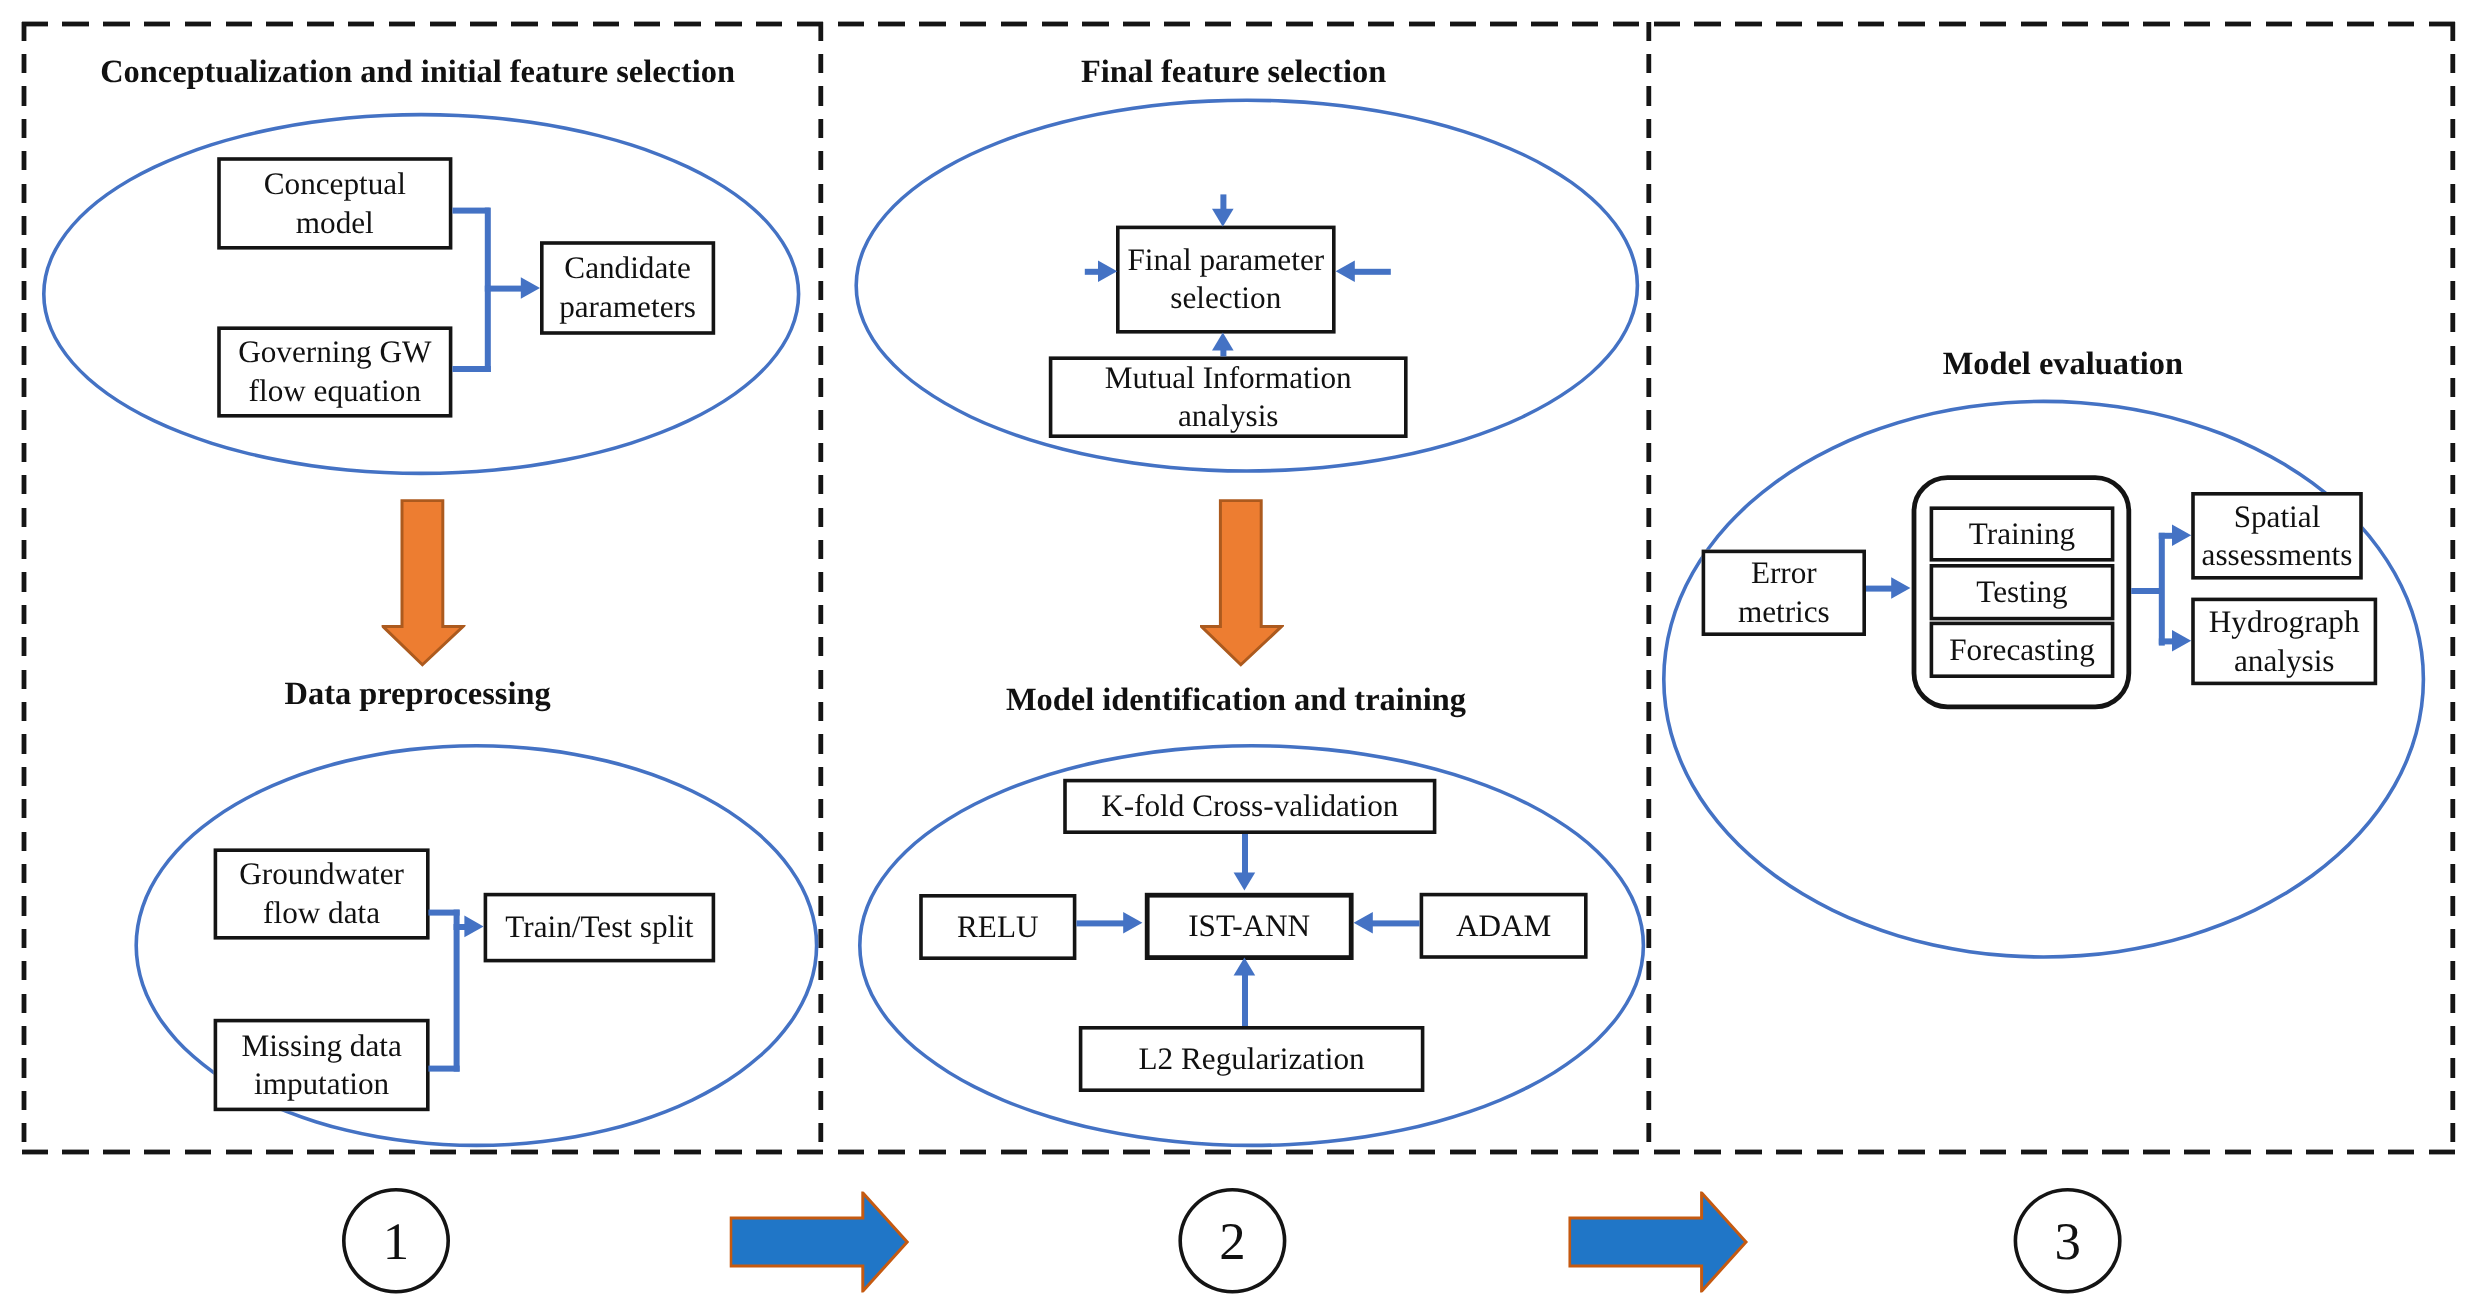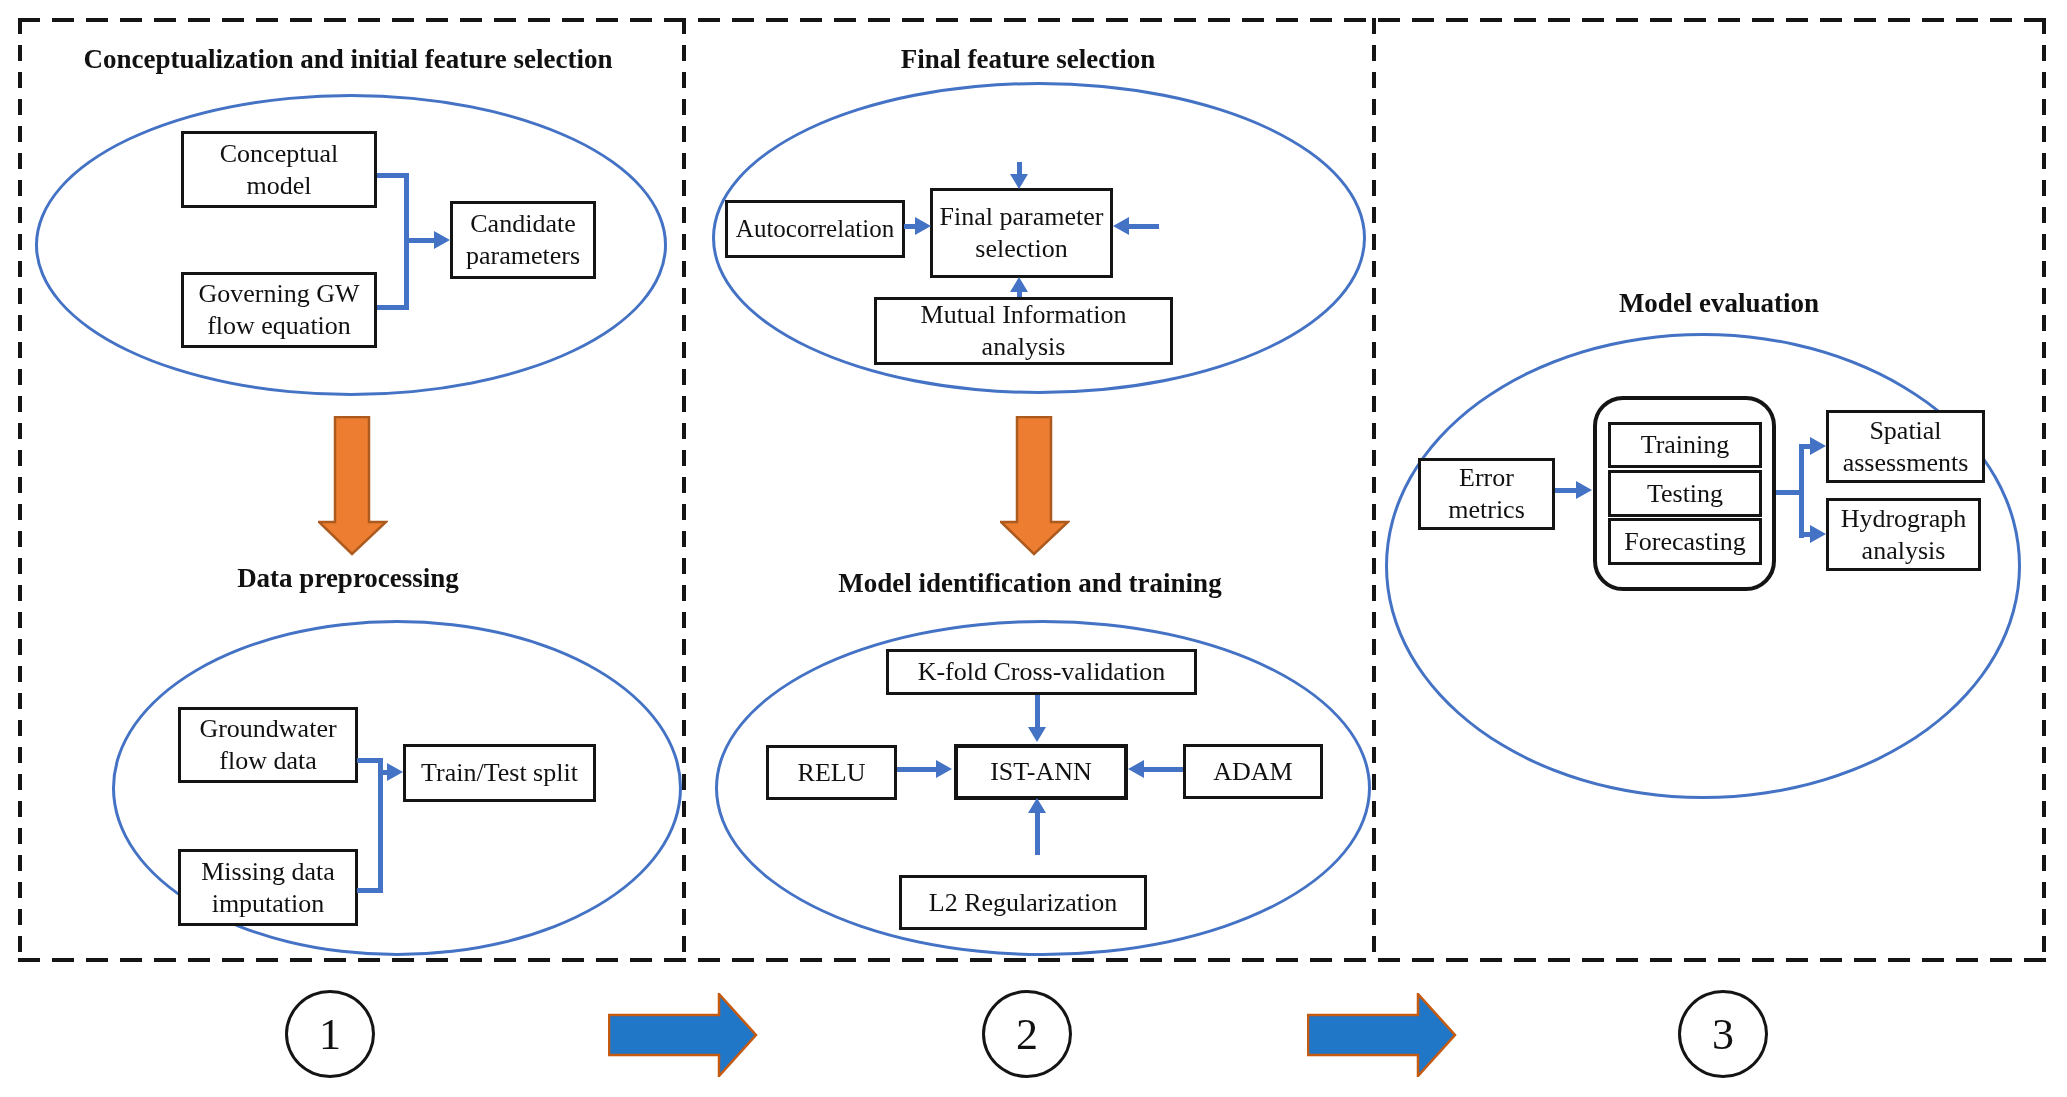--- a/index.html
+++ b/index.html
@@ -83,21 +83,20 @@
 
   <div class="hline" style="left:357px;top:758px;width:26px;"></div>
   <div class="vline" style="left:378px;top:758px;height:135px;"></div>
   <div class="hline" style="left:357px;top:888px;width:26px;"></div>
   <div class="hline" style="left:378px;top:770px;width:11px;"></div>
   <div class="tri tri-r" style="left:387px;top:763px;"></div>
 
   <div class="title" style="left:1028px;top:44px;">Final feature selection</div>
   <div class="ellipse" style="left:712px;top:82px;width:648px;height:306px;"></div>
 
-  <div class="box small-text" style="left:725px;top:200px;width:180px;height:58px;">Autocorrelation</div>
   <div class="box" style="left:930px;top:188px;width:183px;height:90px;">Final parameter
 selection</div>
   <div class="box" style="left:874px;top:297px;width:299px;height:68px;">Mutual Information
 analysis</div>
 
   <div class="vline" style="left:1017px;top:162px;height:14px;"></div>
   <div class="tri tri-d" style="left:1010px;top:174px;"></div>
   <div class="hline" style="left:904px;top:224px;width:14px;"></div>
   <div class="tri tri-r" style="left:915px;top:217px;"></div>
   <div class="hline" style="left:1128px;top:224px;width:31px;"></div>
@@ -109,21 +108,21 @@
     <polygon points="17,1 51,1 51,106 68,106 34,138 1,106 17,106" fill="#ED7D31" stroke="#AC5A1E" stroke-width="2.5"></polygon>
   </svg>
 
   <div class="title" style="left:1030px;top:568px;">Model identification and training</div>
   <div class="ellipse" style="left:715px;top:620px;width:650px;height:330px;"></div>
 
   <div class="box" style="left:886px;top:649px;width:311px;height:46px;">K-fold Cross-validation</div>
   <div class="box" style="left:766px;top:745px;width:131px;height:55px;">RELU</div>
   <div class="box thick" style="left:954px;top:744px;width:174px;height:56px;">IST-ANN</div>
   <div class="box" style="left:1183px;top:744px;width:140px;height:55px;">ADAM</div>
-  <div class="box" style="left:899px;top:855px;width:248px;height:55px;margin-top:20px;">L2 Regularization</div>
+  <div class="box" style="left:899px;top:855px;width:288px;height:55px;">L2 Regularization</div>
 
   <div class="vline" style="left:1035px;top:695px;height:33px;"></div>
   <div class="tri tri-d" style="left:1028px;top:727px;"></div>
   <div class="hline" style="left:897px;top:767px;width:41px;"></div>
   <div class="tri tri-r" style="left:936px;top:760px;"></div>
   <div class="hline" style="left:1143px;top:767px;width:40px;"></div>
   <div class="tri tri-l" style="left:1128px;top:760px;"></div>
   <div class="vline" style="left:1035px;top:812px;height:43px;"></div>
   <div class="tri tri-u" style="left:1028px;top:798px;"></div>
 
@@ -131,21 +130,21 @@
   <div class="ellipse" style="left:1385px;top:333px;width:630px;height:460px;"></div>
 
   <div class="box" style="left:1418px;top:458px;width:137px;height:72px;">Error
 metrics</div>
 
   <div class="roundrect" style="left:1593px;top:396px;width:183px;height:195px;"></div>
   <div class="box" style="left:1608px;top:422px;width:154px;height:46px;">Training</div>
   <div class="box" style="left:1608px;top:470px;width:154px;height:47px;">Testing</div>
   <div class="box" style="left:1608px;top:518px;width:154px;height:47px;">Forecasting</div>
 
-  <div class="box" style="left:1826px;top:410px;width:159px;height:73px;">Spatial
+  <div class="box" style="left:1826px;top:410px;width:143px;height:73px;">Spatial
 assessments</div>
   <div class="box" style="left:1826px;top:498px;width:155px;height:73px;">Hydrograph
 analysis</div>
 
   <div class="hline" style="left:1555px;top:488px;width:23px;"></div>
   <div class="tri tri-r" style="left:1576px;top:481px;"></div>
 
   <div class="hline" style="left:1776px;top:490px;width:26px;"></div>
   <div class="vline" style="left:1799px;top:444px;height:94px;"></div>
   <div class="hline" style="left:1799px;top:444px;width:13px;"></div>

